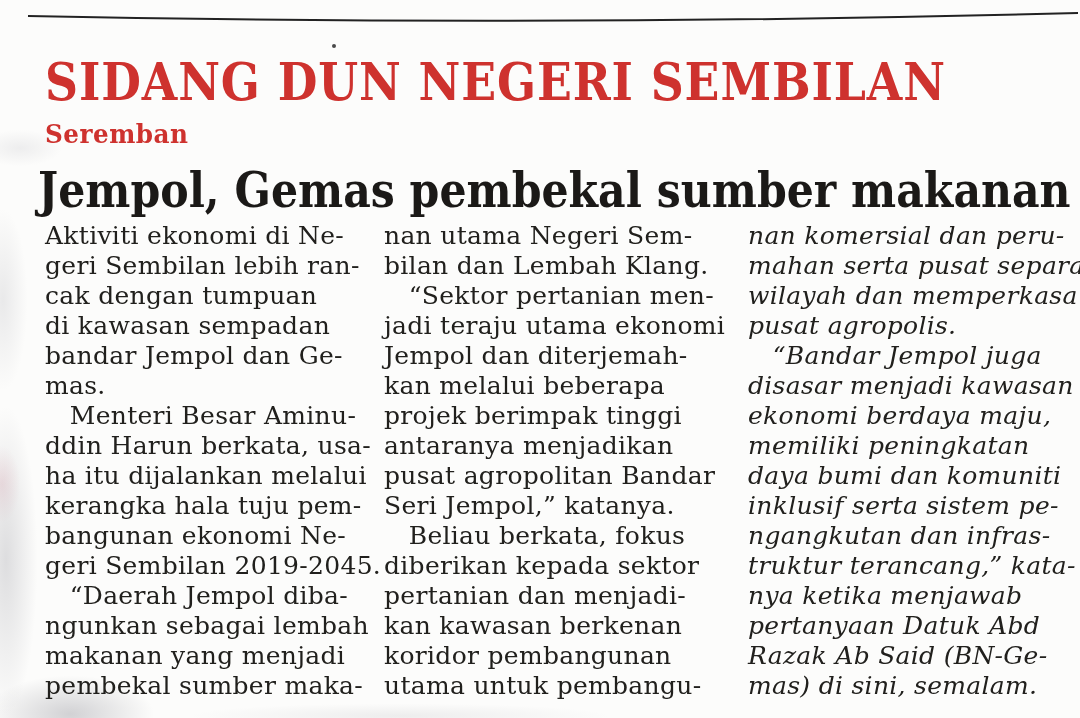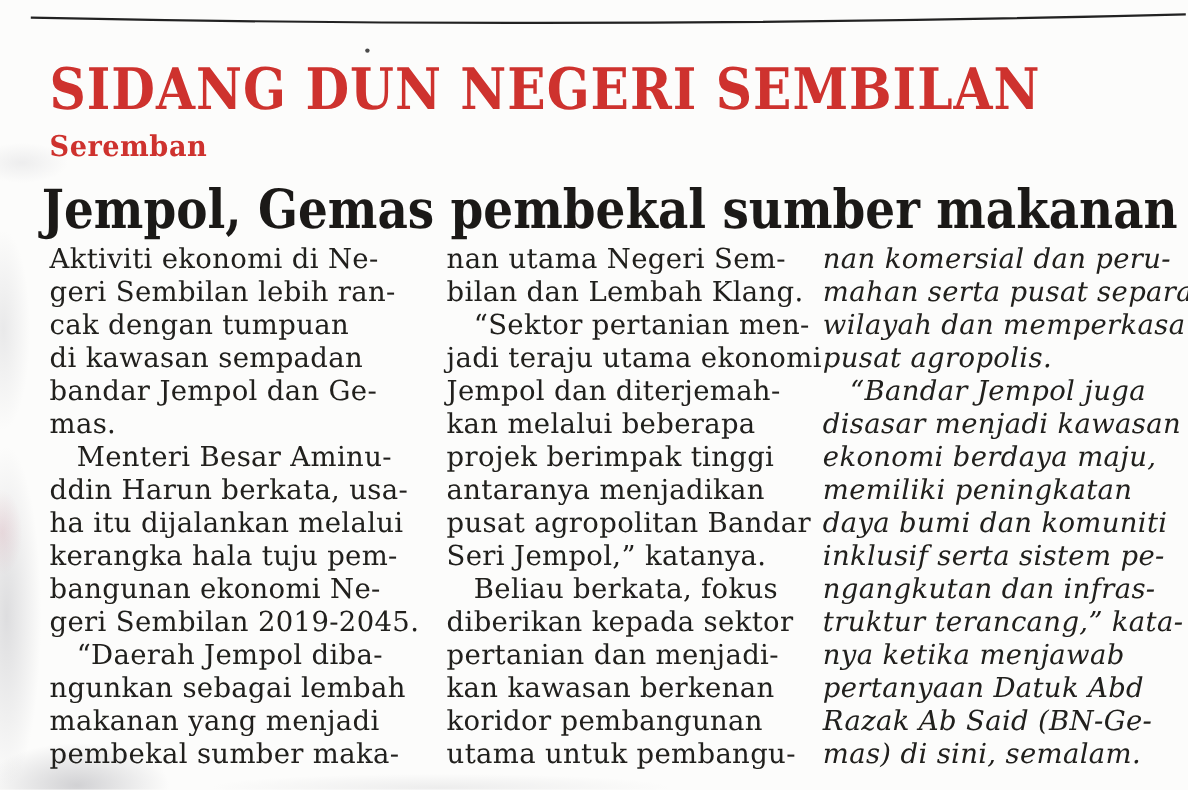--- a/index.html
+++ b/index.html
@@ -46,21 +46,21 @@
   }
   .article{position:absolute;left:0;top:221px;width:1080px;}
   .col{
     position:absolute;top:0;
     font-size:25px;line-height:30px;
     color:#21201d;
     letter-spacing:.3px;
     white-space:pre; 
   }
   .col-1{left:45px;width:350px;}
-  .col-2{left:406px;width:336px;}
+  .col-2{left:384px;width:336px;}
   .col-3{left:748px;width:330px;font-style:italic;}
   .line{height:30px;}
 </style>
 </head>
 <body>
 
 <div class="scan-noise"></div>
 
 <svg class="top-rule-svg" width="1080" height="60">
   <path d="M28,16 Q550,27 1078,13" stroke="#222222" stroke-width="2" fill="none"></path>

